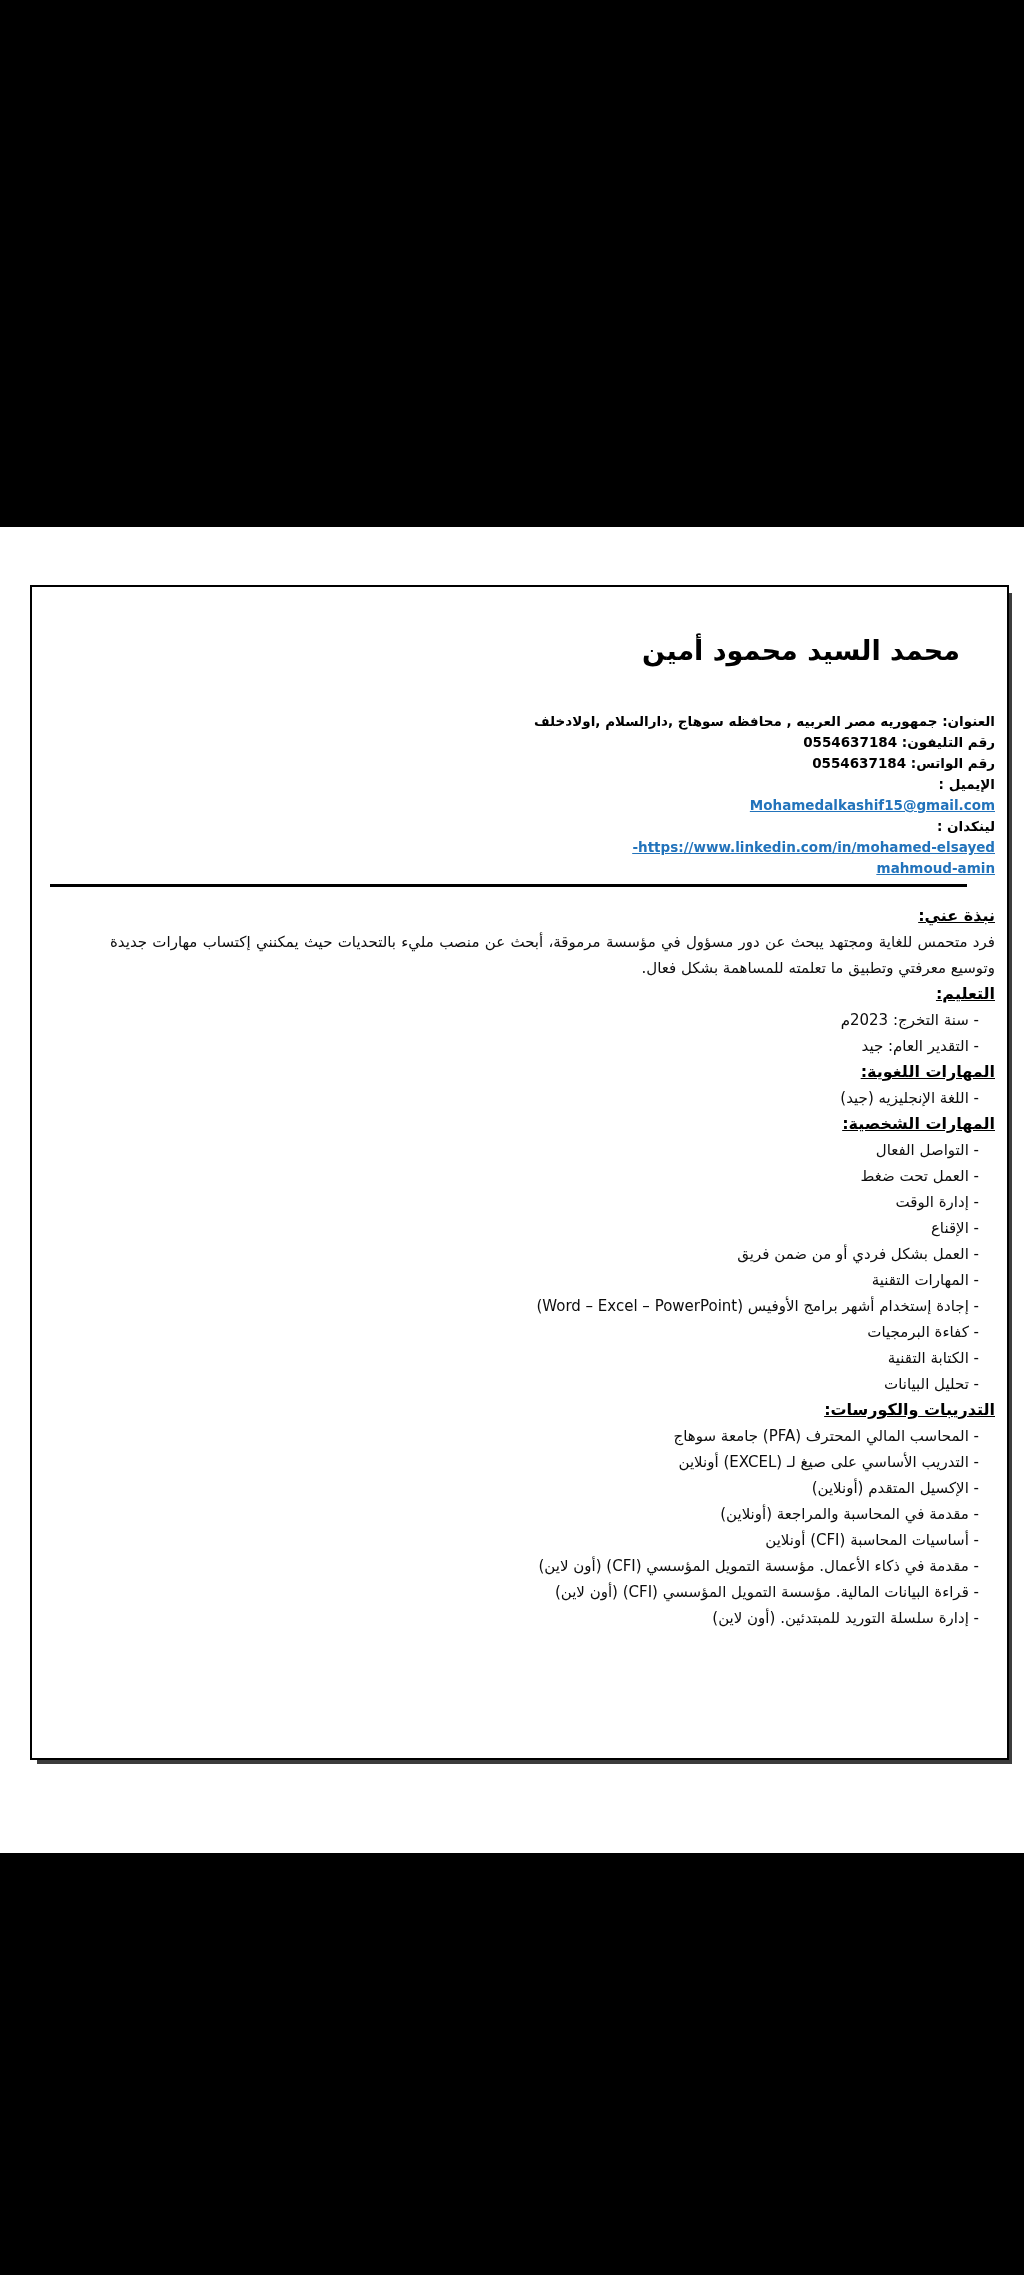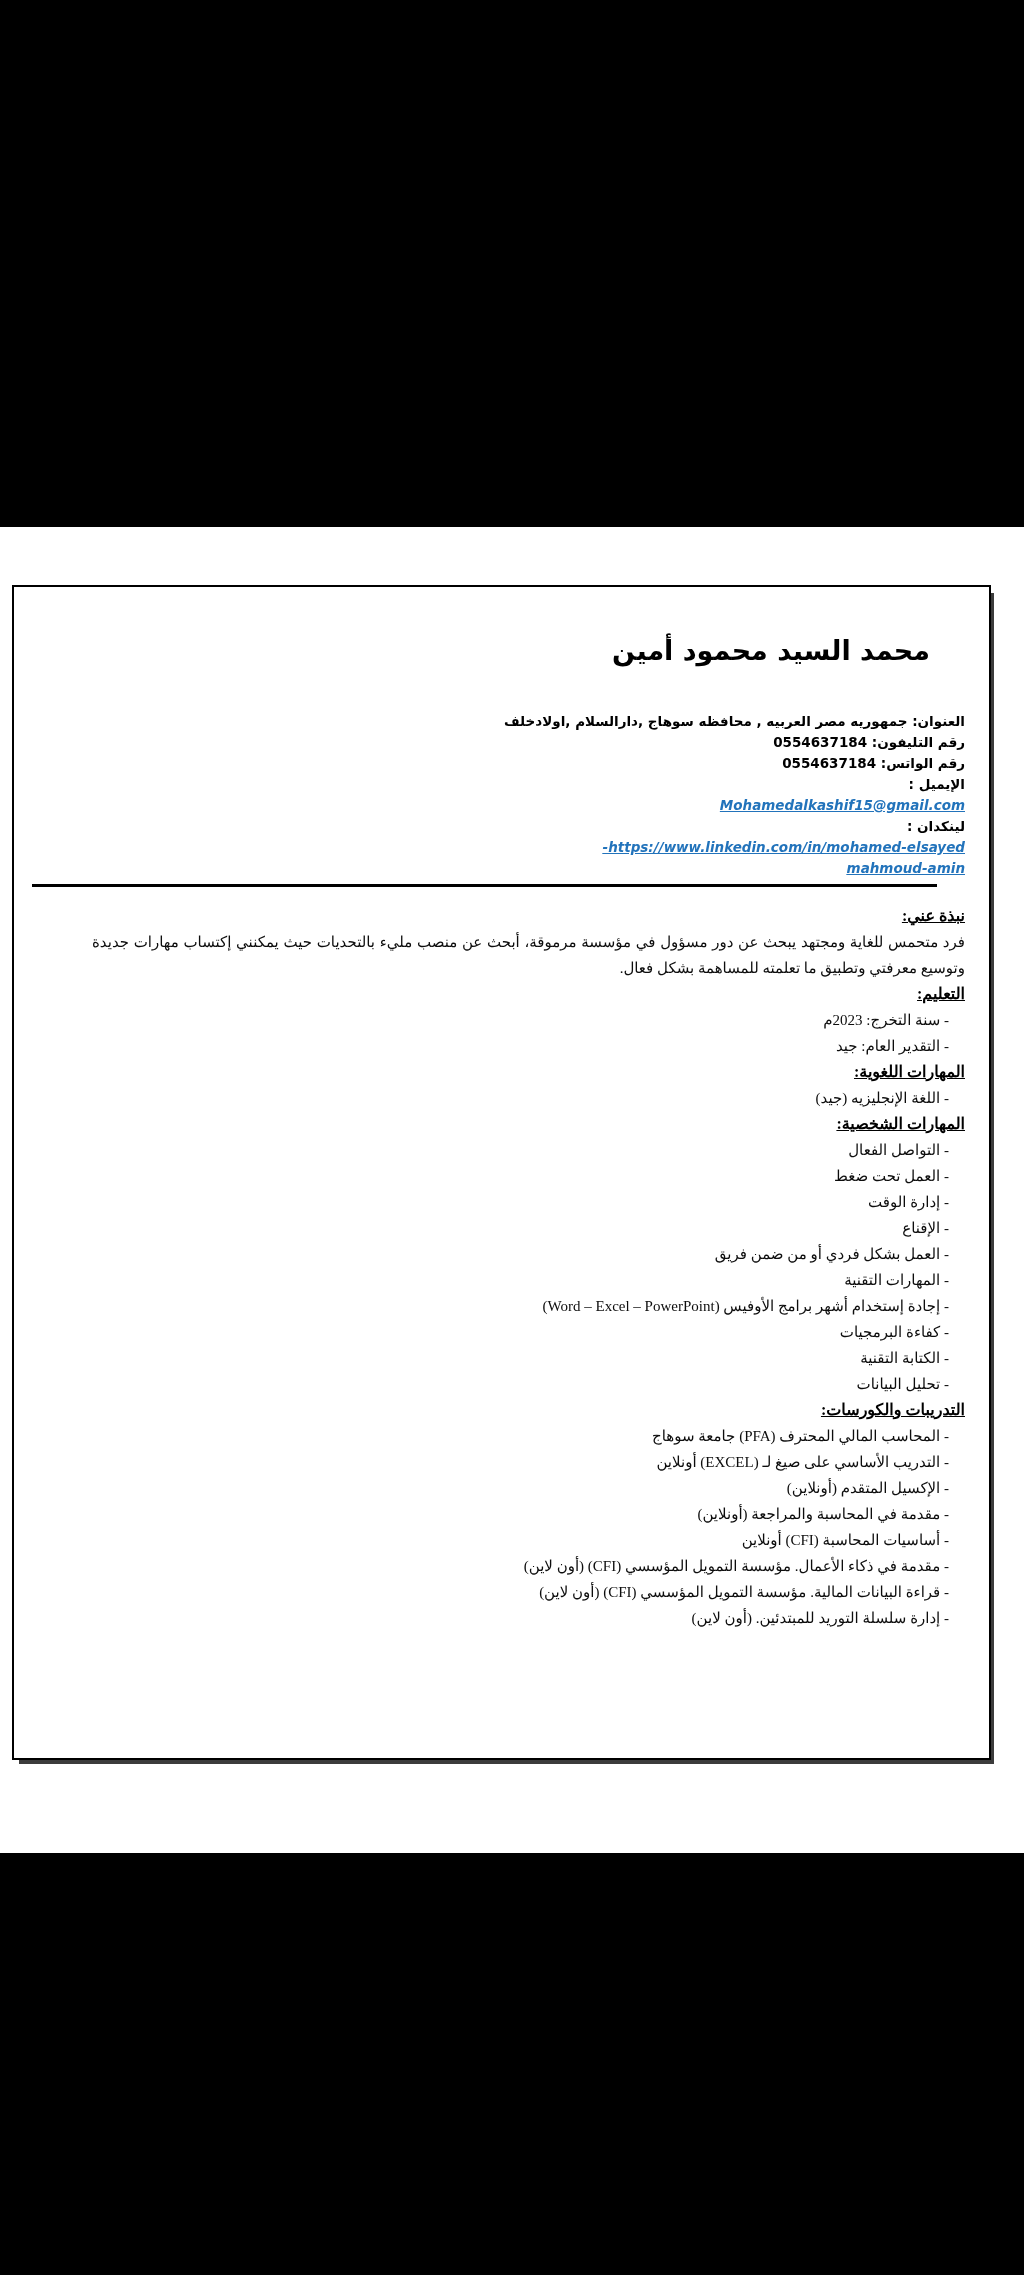--- a/index.html
+++ b/index.html
@@ -19,31 +19,31 @@
     position: absolute;
     left: 0;
     width: 1024px;
     background: #000000;
   }
   .bar.top { top: 0; height: 527px; }
   .bar.bottom { top: 1853px; height: 422px; }
 
   .doc-box {
     position: absolute;
-    left: 12px;
+    left: 30px;
     top: 585px;
     width: 979px;
     height: 1175px;
     background: #ffffff;
     border: 2px solid #000000;
     box-shadow: 5px 6px 0 -2px #3c3c3c;
     box-sizing: border-box;
     direction: rtl;
     text-align: right;
-    padding: 0 24px 0 34px;
+    padding: 0 12px 0 34px;
     overflow: hidden;
   }
 
   .name {
     margin: 44px 35px 0 0;
     font-size: 27px;
     font-weight: bold;
     line-height: 40px;
     color: #000000;
   }
@@ -54,37 +54,35 @@
     font-weight: bold;
     line-height: 21px;
     color: #000000;
   }
   .contact > div { display: block; }
   a.link, a.link span {
     color: #2273bb;
     text-decoration: underline;
     font-weight: bold;
     cursor: pointer;
-    font-style: italic;
   }
   a.link { display: block; }
   a.link .urlline { display: block; }
 
   .header-divider {
     border-top: 3px solid #000000;
     margin: 5px 28px 0 -16px;
     height: 0;
   }
 
   .sections {
     margin-top: 16px;
     font-size: 15px;
     line-height: 26px;
     color: #0d0d0d;
-    font-family: Liberation Serif, serif;
   }
   .sec-heading {
     font-size: 16px;
     font-weight: bold;
     text-decoration: underline;
     color: #000000;
   }
   .about-text {
     text-align: justify;
     text-align-last: auto;

